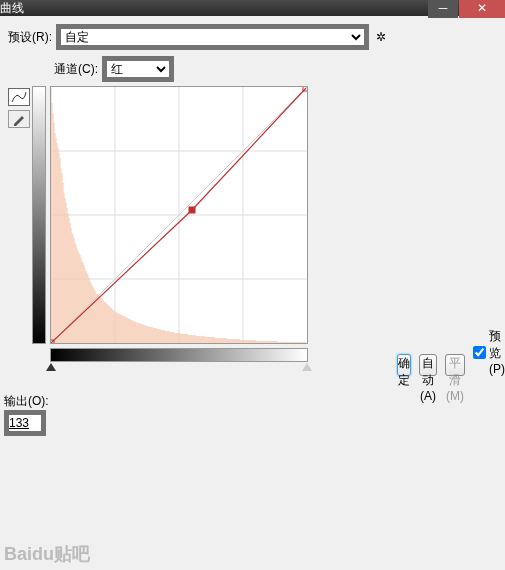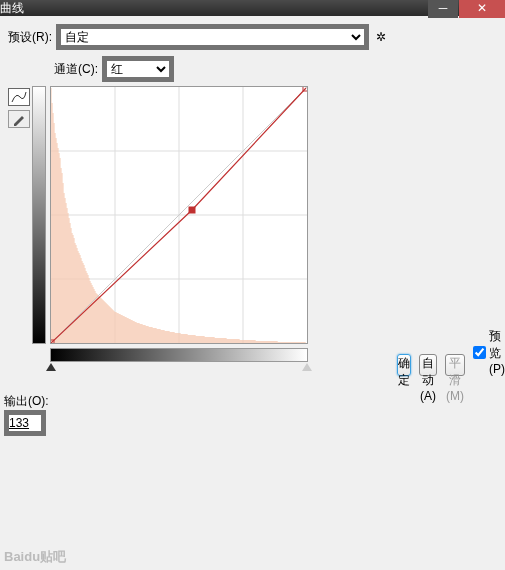--- a/index.html
+++ b/index.html
@@ -27,21 +27,21 @@
 .graph-wrap { position: relative; }
 .vgrad { position: absolute; left: 0; top: 0; width: 14px; height: 258px; background: linear-gradient(to bottom, #fff, #000); border: 1px solid #999; }
 .graph { position: absolute; left: 18px; top: 0; width: 258px; height: 258px; border: 1px solid #999; background: #fff; }
 .graph svg { position: absolute; inset: 0; }
 .hgrad { position: absolute; left: 18px; top: 262px; width: 258px; height: 14px; background: linear-gradient(to right, #000, #fff); border: 1px solid #999; }
 .slider-l { position: absolute; left: 14px; top: 277px; width: 0; height: 0; border-left: 5px solid transparent; border-right: 5px solid transparent; border-bottom: 8px solid #333; }
 .slider-r { position: absolute; left: 270px; top: 277px; width: 0; height: 0; border-left: 5px solid transparent; border-right: 5px solid transparent; border-bottom: 8px solid #ccc; }
 .out-row { position: absolute; left: -28px; top: 263px; margin-top: 44px; }
 .out-row input { width: 42px; text-decoration: underline; }
 .cb { display: flex; align-items: center; gap: 3px; }
-.watermark { position: absolute; left: 4px; bottom: 4px; color: #bbb; font-size: 13px; font-weight: bold; }
+.watermark { position: absolute; left: 4px; bottom: 4px; color: #bbb; font-size: 18px; font-weight: bold; }
 </style>
 </head>
 <body>
 
 <div class="titlebar">
   <span>曲线</span>
   <div class="btns">
     <div class="tb-btn">─</div>
     <div class="tb-btn close">✕</div>
   </div>

